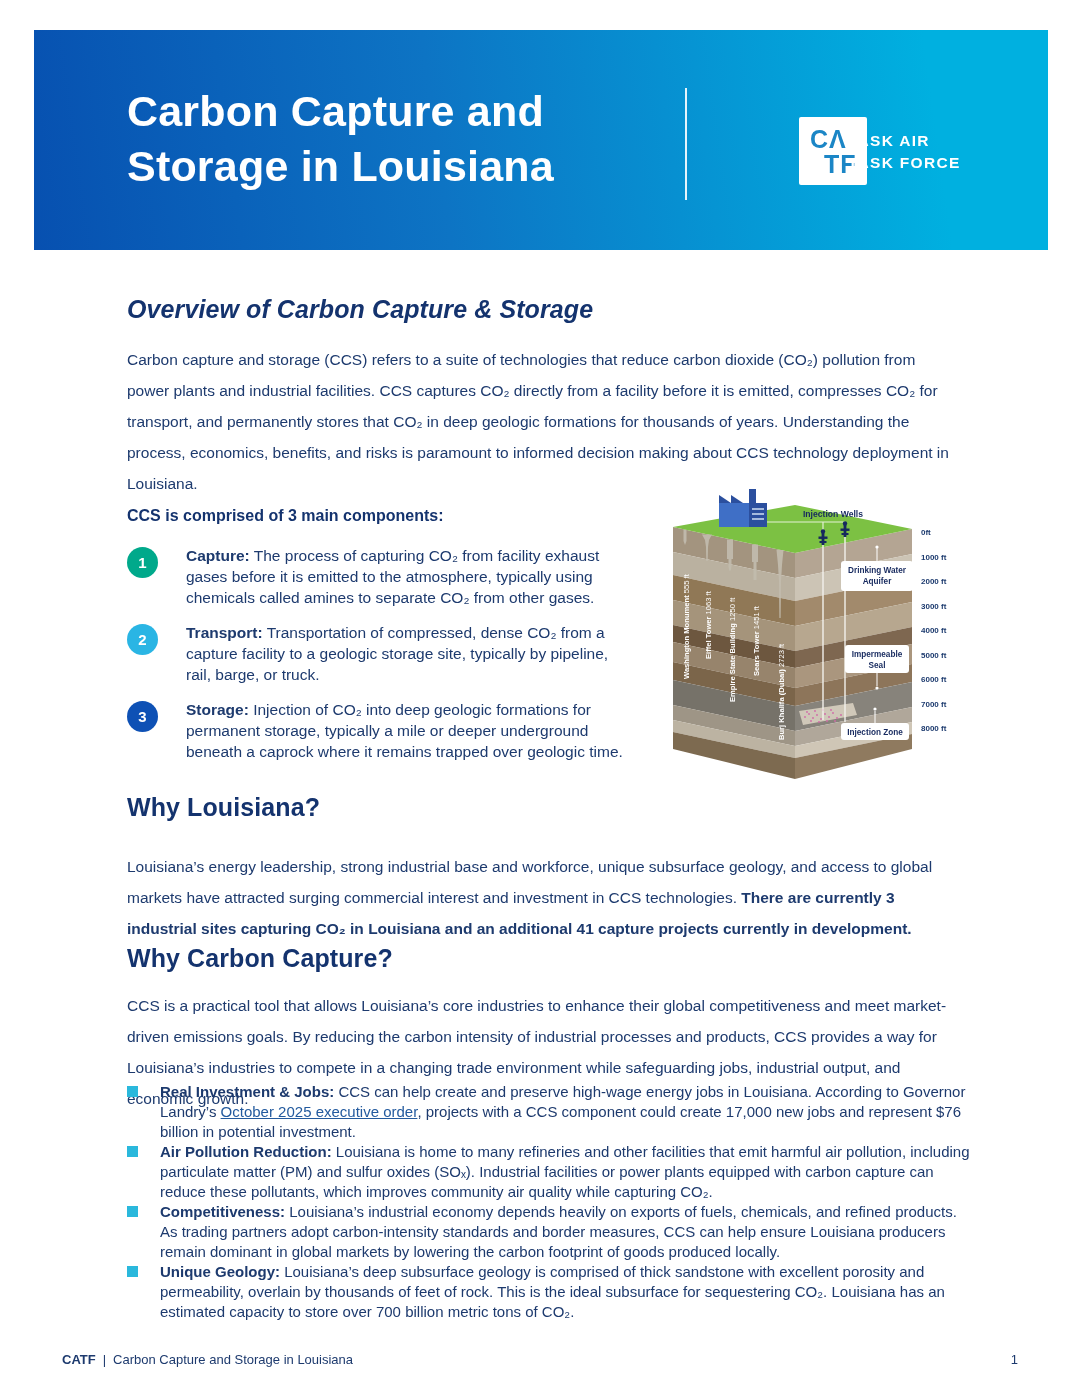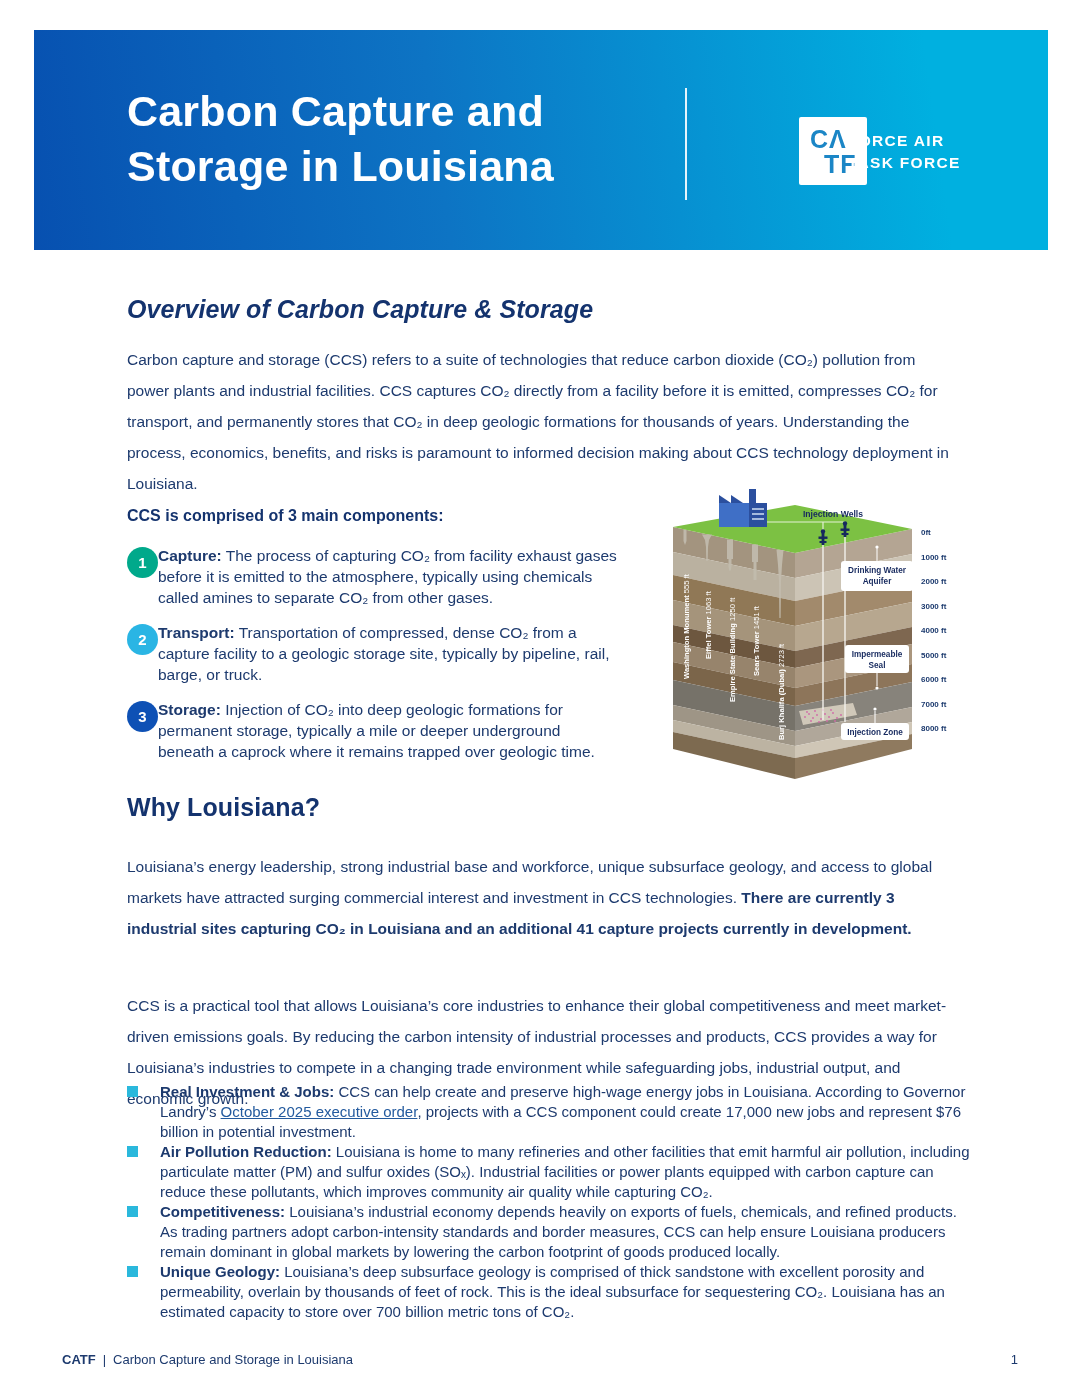--- a/index.html
+++ b/index.html
@@ -47,21 +47,21 @@
   .steps{position:absolute; left:127px; top:545px; width:505px;}
   .step{display:flex; margin-bottom:14px;}
   .step-num{
     flex:0 0 31px; width:31px; height:31px; border-radius:50%;
     color:#fff; font-size:15px; font-weight:700;
     display:flex; align-items:center; justify-content:center; margin-top:2px;
   }
   .step:nth-child(1) .step-num{background:var(--step1);}
   .step:nth-child(2) .step-num{background:var(--step2);}
   .step:nth-child(3) .step-num{background:var(--step3);}
-  .step-text{margin-left:0; width:459px; font-size:15.5px; line-height:21px; color:var(--navy);}
+  .step-text{margin-left:28px; width:459px; font-size:15.5px; line-height:21px; color:var(--navy);}
   
   .bullets{position:absolute; left:127px; top:1082px; width:845px; list-style:none;}
   .bullets li{position:relative; padding-left:33px; font-size:15px; line-height:20px; color:var(--navy);}
   .sq{position:absolute; left:0; top:4px; width:11px; height:11px; background:var(--bullet);}
   .lnk{color:var(--link); text-decoration:underline;}
   .lnk:empty{display:none;}
   
   .footer{
     position:absolute; left:62px; right:64px; top:1352px;
     display:flex; justify-content:space-between; font-size:13px; color:var(--navy);
@@ -85,21 +85,21 @@
     <div class="doc-title">
       <div>Carbon Capture and</div>
       <div>Storage in Louisiana</div>
     </div>
     <div class="header-divider"></div>
     <div class="logo-box">
       <span class="l1">CΛ</span>
       <span class="l2">TF</span>
     </div>
     <div class="logo-text">
-      <div>FORCE AIR</div>
+      <div>TASK AIR</div>
       <div>TASK FORCE</div>
     </div>
   </div>
 
   <div class="h2" style="top:295px;font-style:italic;">Overview of Carbon Capture &amp; Storage</div>
   <div class="para" style="top:344px; width:832px;">Carbon capture and storage (CCS) refers to a suite of technologies that reduce carbon dioxide (CO₂) pollution from power plants and industrial facilities. CCS captures CO₂ directly from a facility before it is emitted, compresses CO₂ for transport, and permanently stores that CO₂ in deep geologic formations for thousands of years. Understanding the process, economics, benefits, and risks is paramount to informed decision making about CCS technology deployment in Louisiana.</div>
 
   <div class="process-sub">CCS is comprised of 3 main components:</div>
 
   <div class="steps">
@@ -251,20 +251,21 @@
       <text class="dlab" x="266" y="181">5000 ft</text>
       <text class="dlab" x="266" y="205">6000 ft</text>
       <text class="dlab" x="266" y="230">7000 ft</text>
       <text class="dlab" x="266" y="254">8000 ft</text>
     </g>
   </svg>
 
   <div class="h2" style="top:793px;">Why Louisiana?</div>
   <div class="para" style="top:851px; width:836px;"><span>Louisiana’s energy leadership, strong industrial base and workforce, unique subsurface geology, and access to global markets have attracted surging commercial interest and investment in CCS technologies. </span><span class="b">There are currently 3 industrial sites capturing CO₂ in Louisiana and an additional 41 capture projects currently in development.</span></div>
 
+  <div class="h2" style="top:944px;">Why Carbon Capture?</div>
   <div class="para" style="top:990px; width:842px;">CCS is a practical tool that allows Louisiana’s core industries to enhance their global competitiveness and meet market-driven emissions goals. By reducing the carbon intensity of industrial processes and products, CCS provides a way for Louisiana’s industries to compete in a changing trade environment while safeguarding jobs, industrial output, and economic growth.</div>
 
   <ul class="bullets">
     <li>
       <span class="sq"></span><span class="b">Real Investment &amp; Jobs:</span><span> CCS can help create and preserve high-wage energy jobs in Louisiana. According to Governor Landry’s </span><a class="lnk" href="#">October 2025 executive order</a><span>, projects with a CCS component could create 17,000 new jobs and represent $76 billion in potential investment.</span>
     </li>
     <li>
       <span class="sq"></span><span class="b">Air Pollution Reduction:</span><span> Louisiana is home to many refineries and other facilities that emit harmful air pollution, including particulate matter (PM) and sulfur oxides (SOₓ). Industrial facilities or power plants equipped with carbon capture can reduce these pollutants, which improves community air quality while capturing CO₂.</span>
     </li>
     <li>

